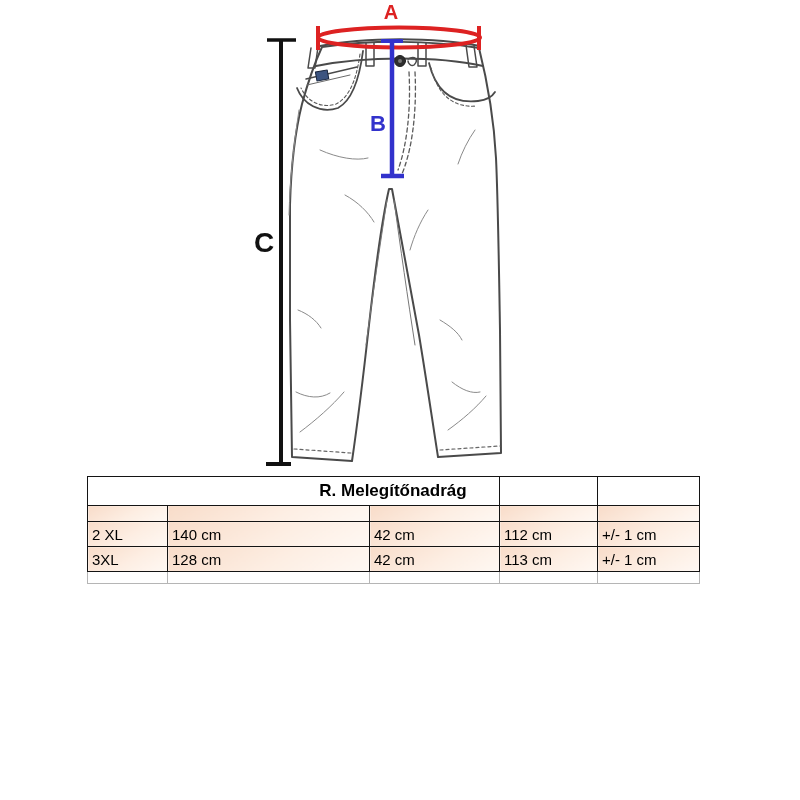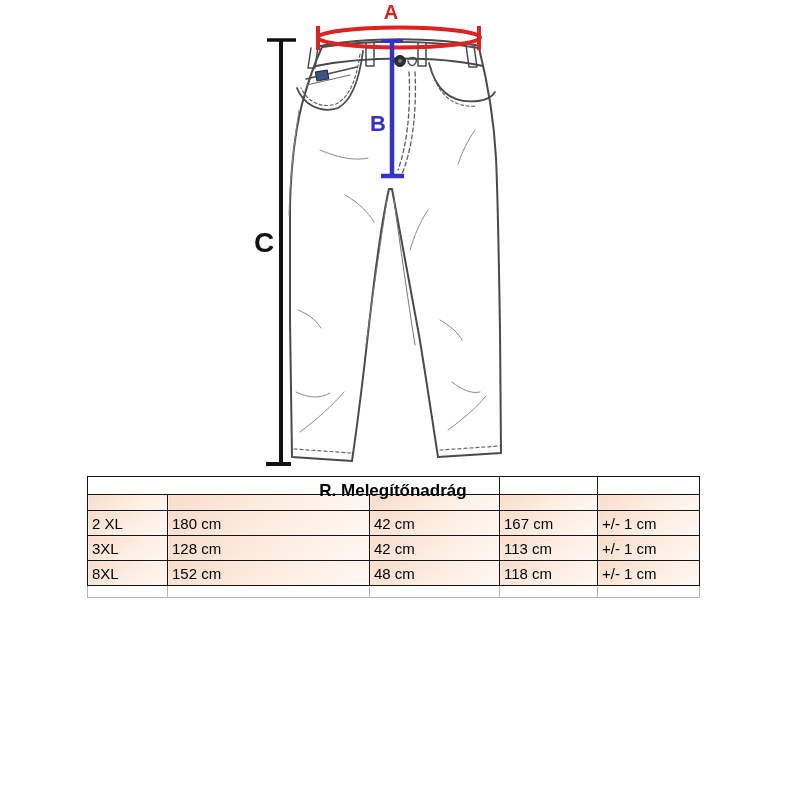--- a/index.html
+++ b/index.html
@@ -11,21 +11,21 @@
   .size-table{
     position:absolute;left:87px;top:476px;width:612px;
     border-collapse:collapse;table-layout:fixed;
     font-family:"Liberation Sans",sans-serif;font-size:15px;color:#000;
   }
   .size-table td{
     border:1px solid #141414;padding:0 2px 0 4px;vertical-align:middle;
     white-space:nowrap;overflow:visible;box-sizing:border-box;
   }
   .peach{background:linear-gradient(150deg,#f8dcc9 0%,#fdeee3 55%,#fef8f3 100%);}
-  .title-row td{background:#ffffff;height:18px;}
+  .title-row td{background:#ffffff;height:29px;}
   .title-cell{position:relative;}
   .title-text{
     position:absolute;left:-1px;top:4px;width:612px;text-align:center;
     font-weight:bold;font-size:17px;color:#000;
   }
   .spacer-row td{height:16px;}
   .header-row td{height:28px;}
   .data-row td{height:25px;}
   .partial-row td{
     height:12px;background:#ffffff;border:1px solid #b5b5b5;border-top:1px solid #141414;
@@ -149,37 +149,30 @@
       <tr class="spacer-row">
         <td class="peach"></td>
           <td class="peach"></td>
         <td class="peach"></td>
           <td class="peach"></td>
         <td class="peach"></td>
       </tr>
 
       <tr class="data-row">
         <td class="peach">2 XL</td>
-        <td class="peach">180 cm</td>
+        <td class="peach">140 cm</td>
         <td class="peach">42 cm</td>
-        <td class="peach">167 cm</td>
+        <td class="peach">112 cm</td>
         <td class="peach">+/- 1 cm</td>
       </tr>
       <tr class="data-row">
         <td class="peach">3XL</td>
         <td class="peach">128 cm</td>
         <td class="peach">42 cm</td>
         <td class="peach">113 cm</td>
-        <td class="peach">+/- 1 cm</td>
-      </tr>
-      <tr class="data-row">
-        <td class="peach">8XL</td>
-        <td class="peach">152 cm</td>
-        <td class="peach">48 cm</td>
-        <td class="peach">118 cm</td>
         <td class="peach">+/- 1 cm</td>
       </tr>
 
       <tr class="partial-row">
         <td></td>
           <td></td>
         <td></td>
           <td></td>
         <td></td>
       </tr>

